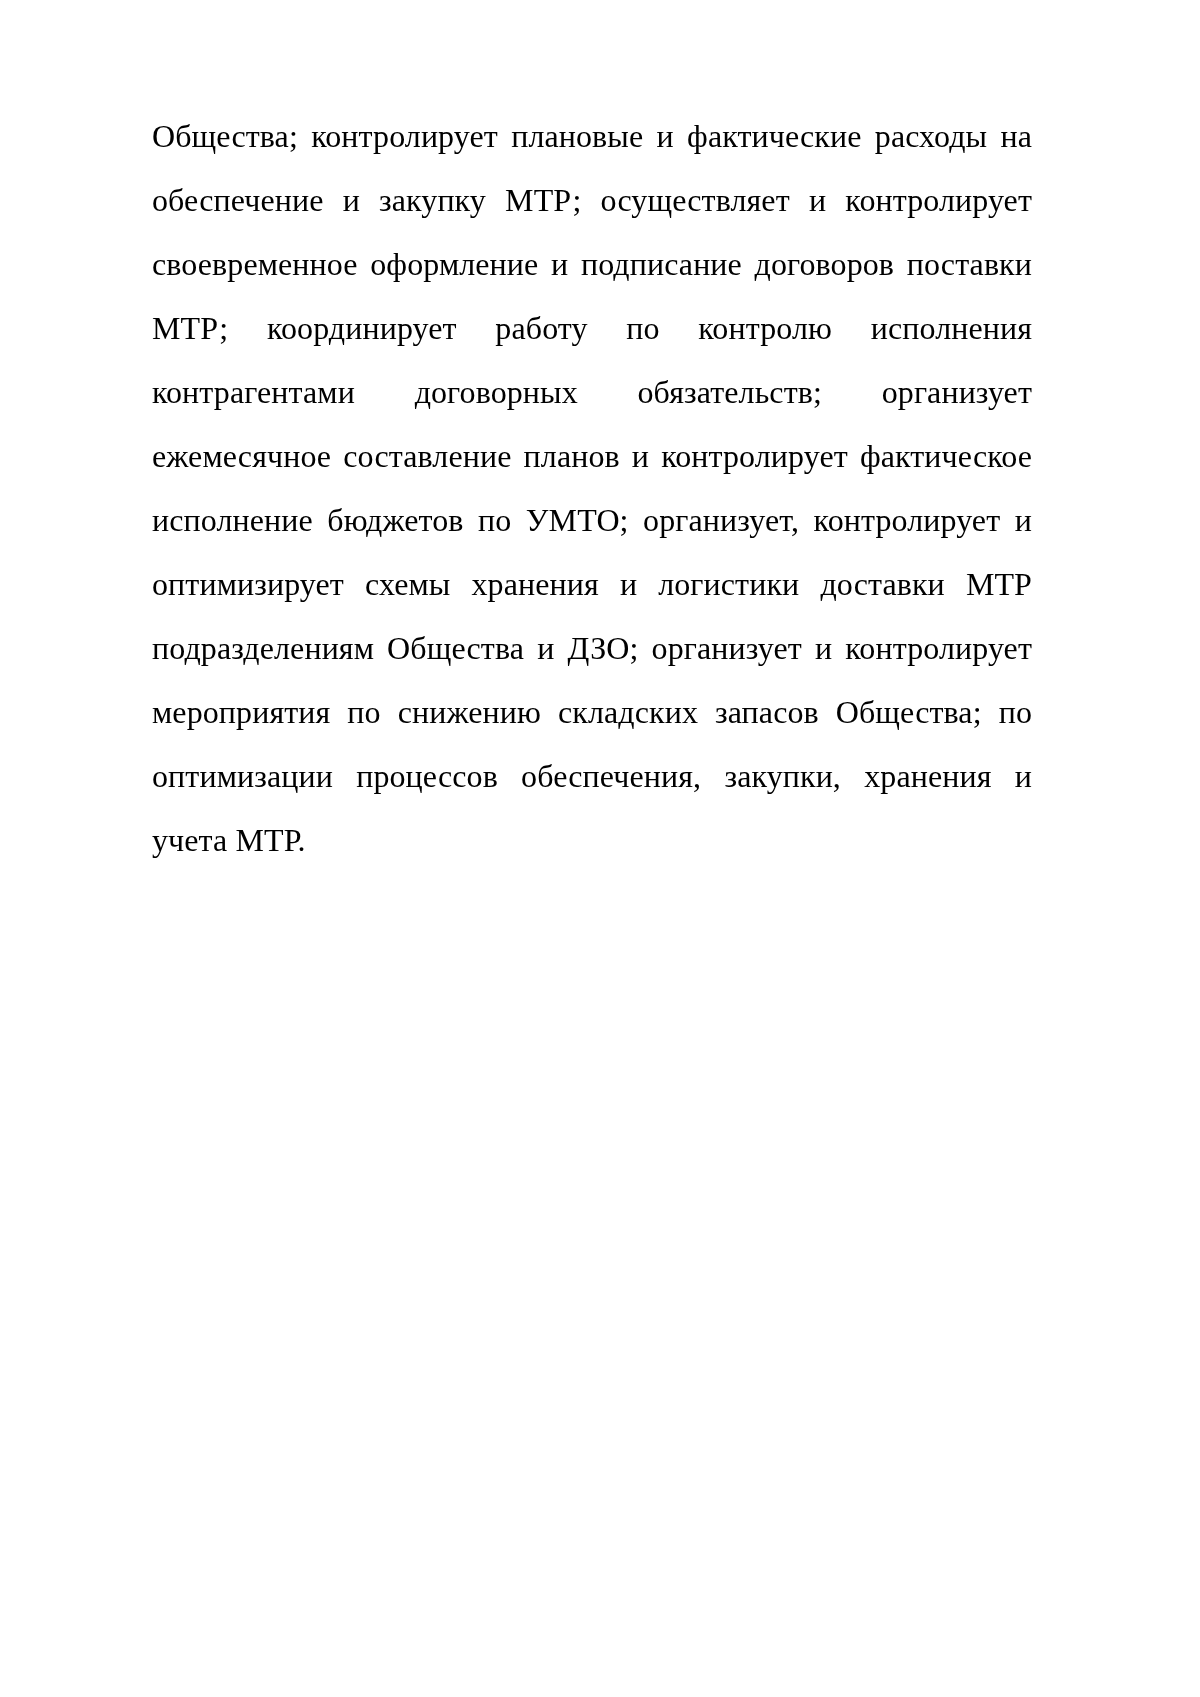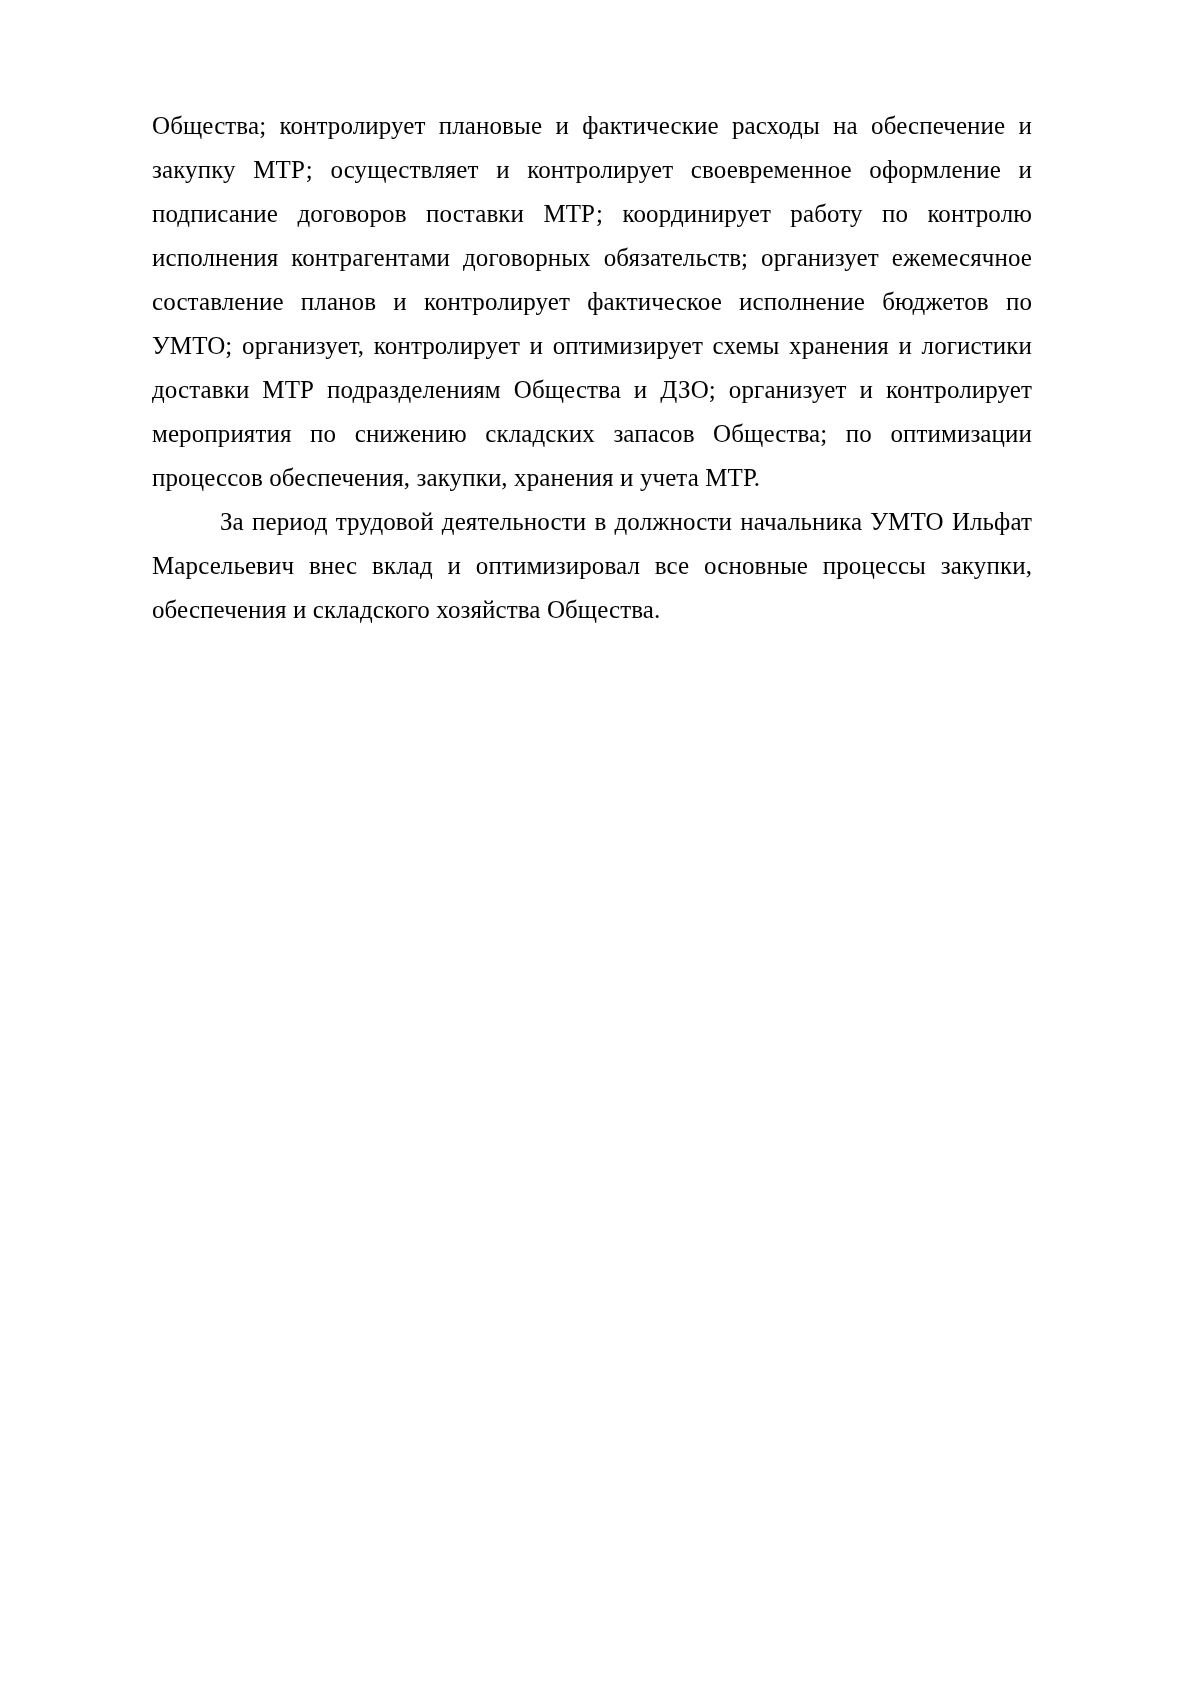--- a/index.html
+++ b/index.html
@@ -26,22 +26,22 @@
 
   .text-column {
     position: absolute;
     left: 152px;
     top: 104px;
     width: 880px;
   }
 
   .para {
     margin: 0;
-    font-size: 25px;
-    line-height: 44px;
+    font-size: 32px;
+    line-height: 64px;
     text-align: justify;
     text-justify: inter-word;
     text-indent: 0;
     letter-spacing: 0.1px;
     word-spacing: 0px;
     -webkit-hyphens: none;
     hyphens: none;
   }
 
   .para.indent {
@@ -55,19 +55,18 @@
 </style>
 </head>
 <body>
 
 <div class="page">
 
   <div class="text-column">
 
     <p class="para">Общества; контролирует плановые и фактические расходы на обеспечение и закупку МТР; осуществляет и контролирует своевременное оформление и подписание договоров поставки МТР; координирует работу по контролю исполнения контрагентами договорных обязательств; организует ежемесячное составление планов и контролирует фактическое исполнение бюджетов по УМТО; организует, контролирует и оптимизирует схемы хранения и логистики доставки МТР подразделениям Общества и ДЗО; организует и контролирует мероприятия по снижению складских запасов Общества; по оптимизации процессов обеспечения, закупки, хранения и учета МТР.</p>
 
-    <p class="para indent">За период трудовой деятельности в должности начальника УМТО Ильфат Марсельевич внес вклад и оптимизировал все основные процессы закупки, обеспечения и складского хозяйства Общества.</p>
 
 
 
   </div>
 
 </div>
 
 </body></html>

